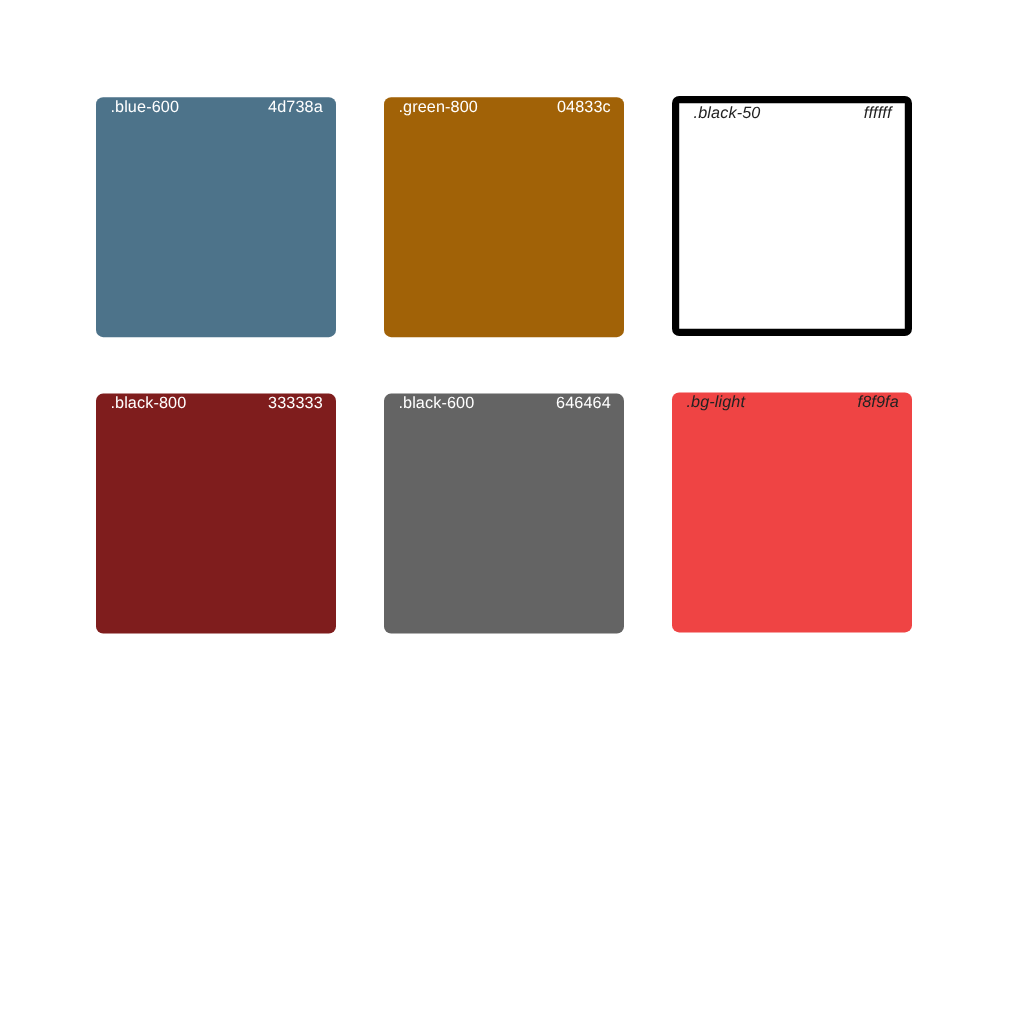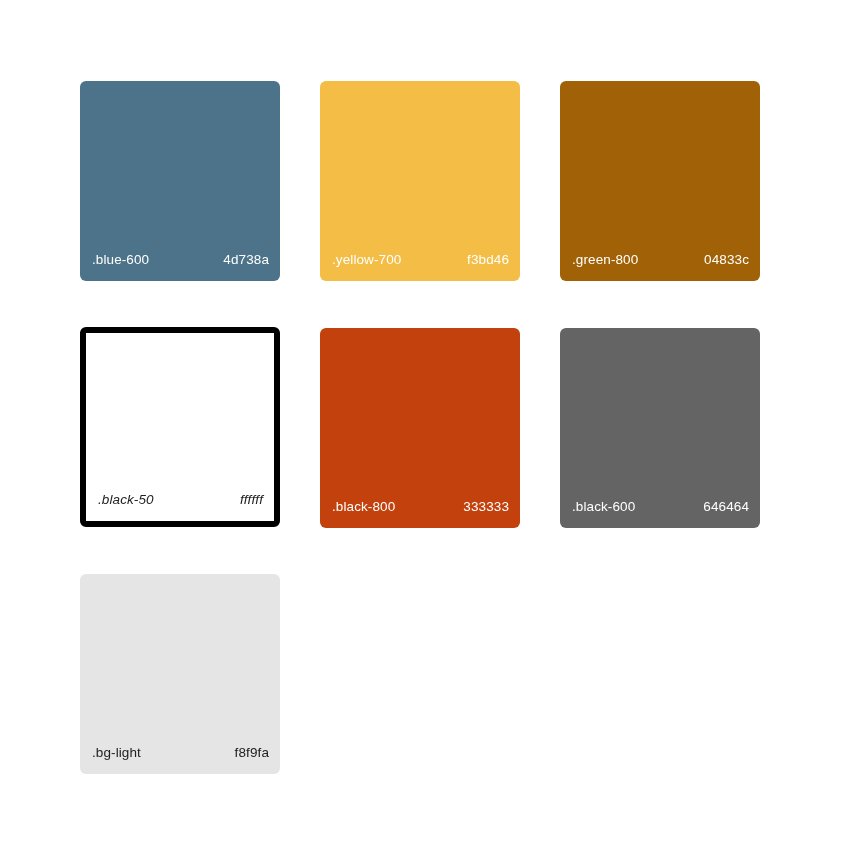--- a/index.html
+++ b/index.html
@@ -27,21 +27,20 @@
     grid-row-gap: 47px;
   }
 
   .swatch {
     position: relative;
     box-sizing: border-box;
     width: 200px;
     height: 200px;
     border-radius: 6px;
     display: flex;
-    align-items: flex-end;
     overflow: hidden;
   }
 
   
   .swatch.col-3 {
     margin-top: -1px;
   }
 
   .swatch.bordered {
     border: 6px solid #000000;
@@ -92,49 +91,43 @@
 </head>
 <body>
 
 <div id="palette-grid">
     <div class="swatch col-1 light-text" style="background: rgb(77, 115, 138);">
       <div class="swatch-labels">
         <span class="swatch-name">.blue-600</span>
         <span class="swatch-hex">4d738a</span>
       </div>
     </div>
-    <div class="swatch col-1 light-text" style="background: rgb(243, 189, 70);">
-      <div class="swatch-labels">
-        <span class="swatch-name">.yellow-700</span>
-        <span class="swatch-hex">f3bd46</span>
-      </div>
-    </div>
     <div class="swatch col-2 light-text" style="background: #a16207;">
       <div class="swatch-labels">
         <span class="swatch-name">.green-800</span>
         <span class="swatch-hex">04833c</span>
       </div>
     </div>
     <div class="swatch col-3 dark-text bordered" style="background: rgb(255, 255, 255);">
       <div class="swatch-labels">
         <span class="swatch-name">.black-50</span>
         <span class="swatch-hex">ffffff</span>
       </div>
     </div>
-    <div class="swatch col-1 light-text" style="background: #c2410c;">
+    <div class="swatch col-1 light-text" style="background: #7f1d1d;">
       <div class="swatch-labels">
         <span class="swatch-name">.black-800</span>
         <span class="swatch-hex">333333</span>
       </div>
     </div>
     <div class="swatch col-2 light-text" style="background: rgb(100, 100, 100);">
       <div class="swatch-labels">
         <span class="swatch-name">.black-600</span>
         <span class="swatch-hex">646464</span>
       </div>
     </div>
-    <div class="swatch col-3 dark-text" style="background: #e5e5e5;">
+    <div class="swatch col-3 dark-text" style="background: #ef4444; font-style: italic;">
       <div class="swatch-labels">
         <span class="swatch-name">.bg-light</span>
         <span class="swatch-hex">f8f9fa</span>
       </div>
     </div>
   </div>
 
 </body></html>

